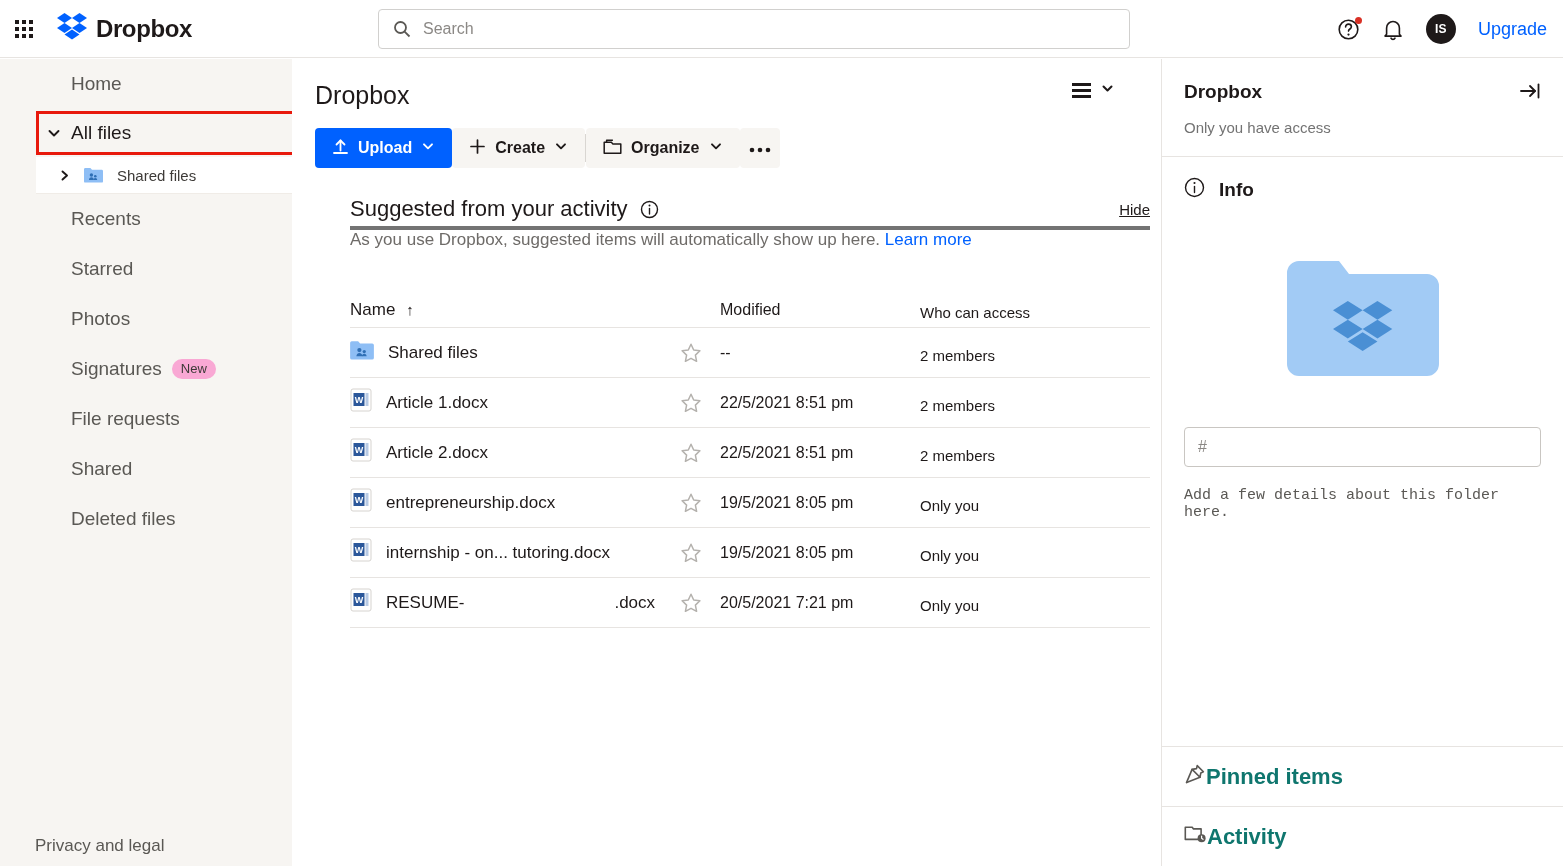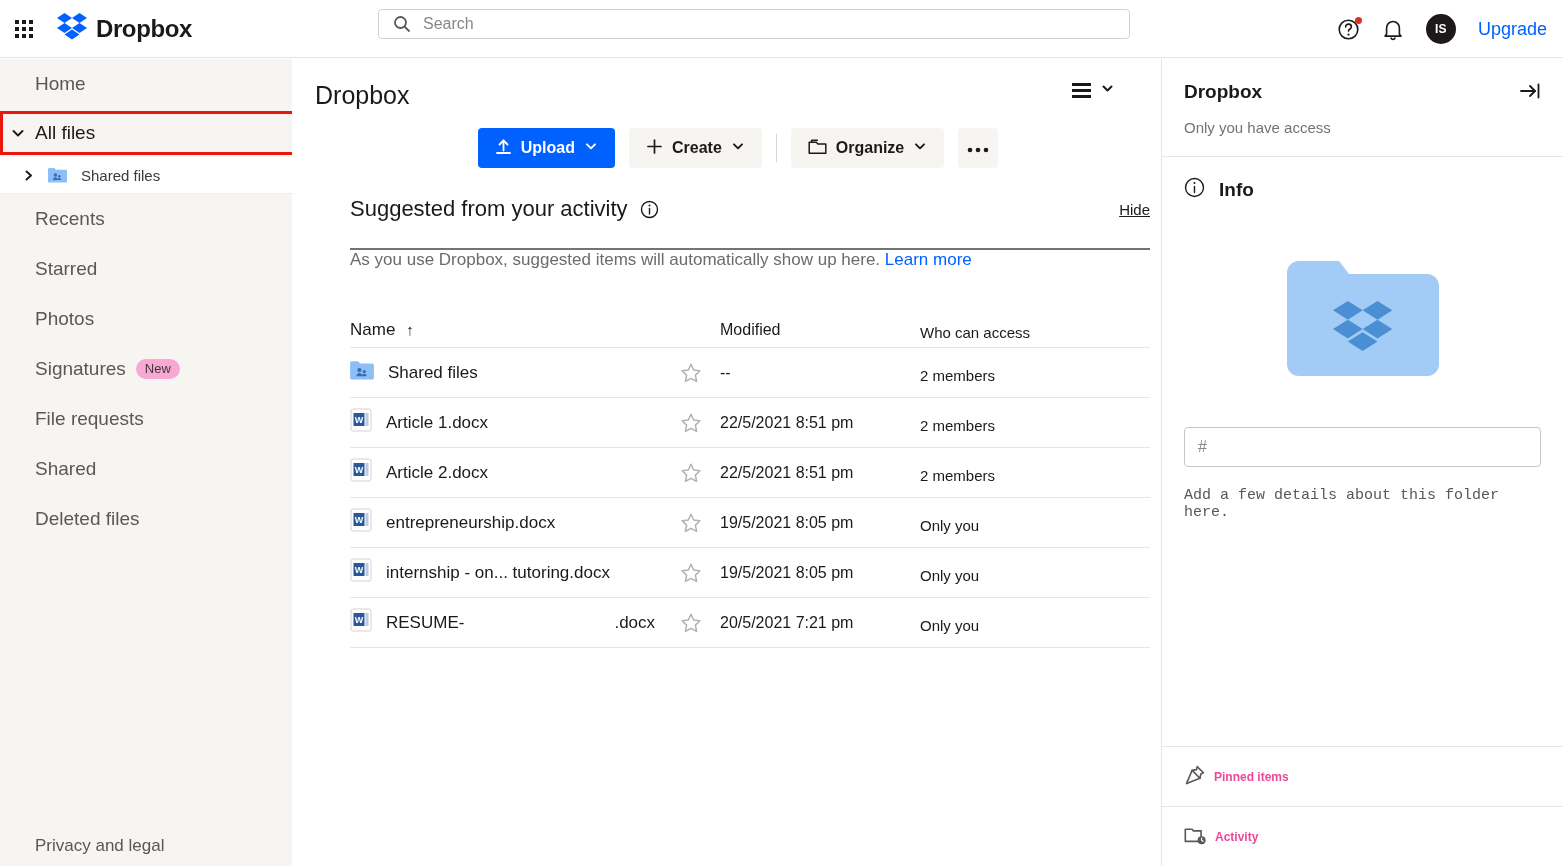--- a/index.html
+++ b/index.html
@@ -29,21 +29,21 @@
   .grid-icon i { background: #1e1919; width: 4px; height: 4px; display: block; }
 
   .brand { display: flex; align-items: center; margin-left: 20px; cursor: pointer; }
   .brand-name {
     font-size: 24px; font-weight: bold; letter-spacing: -0.4px;
     margin-left: 9px; color: #1e1919;
   }
 
   .search-wrap {
     position: absolute; left: 378px; top: 9px;
-    width: 752px; height: 30px;
+    width: 752px; height: 40px;
     border: 1px solid #d1d0ce; border-radius: 4px;
     display: flex; align-items: center; background: #fff;
   }
   .search-wrap .sicon { margin-left: 14px; margin-right: 12px; display:flex; }
   .search-input {
     border: none; outline: none; flex: 1;
     font-family: "Liberation Sans", sans-serif;
     font-size: 16px; color: #1e1919; background: transparent;
     height: 100%;
   }
@@ -68,20 +68,21 @@
   .upgrade-link {
     color: #0061ff; font-size: 18px; text-decoration: none; cursor: pointer;
   }
 
   
   .sidebar {
     position: absolute; top: 59px; left: 0;
     width: 338px; height: 807px;
     background: #f7f5f2;
     border-right: 1px solid #e7e4e1;
+    padding-left: 36px;
   }
   .nav-item {
     height: 50px; display: flex; align-items: center;
     padding-left: 35px; font-size: 19px; color: #5a5854;
     cursor: pointer; position: relative;
   }
   .nav-item.active-box {
     border: 3px solid #e8190c;
     padding-left: 32px;
     height: 44px;
@@ -125,21 +126,21 @@
 
   
   .main {
     position: absolute; top: 59px; left: 292px;
     width: 869px; height: 807px;
     background: #fff; padding: 0 0 0 0;
   }
   .page-title { font-size: 25px; margin: 22px 0 0 23px; color: #1e1919; }
 
   .toolbar {
-    display: flex; align-items: center; margin: 18px 0 0 23px; gap: 14px; justify-content: center;
+    display: flex; align-items: center; margin: 18px 0 0 23px; 
   }
   .btn {
     height: 40px; border-radius: 4px; display: flex; align-items: center;
     padding: 0 17px; font-size: 16px; font-weight: bold; cursor: pointer;
     border: none; font-family: "Liberation Sans", sans-serif;
   }
   .btn-primary { background: #0061ff; color: #fff; }
   .btn-ghost { background: #f7f5f2; color: #1e1919; }
   .btn .lbl { margin: 0 9px; }
   .btn-icon-only { width: 40px; justify-content: center; padding: 0; }
@@ -150,22 +151,22 @@
     display: flex; align-items: center; gap: 9px; cursor: pointer;
   }
   .lines { display: flex; flex-direction: column; gap: 3px; }
   .lines i { width: 19px; height: 3px; background: #1e1919; display: block; }
 
   
   .suggested {
     margin: 28px 0 0 58px; width: 800px;
   }
   .sugg-head {
-    display: flex; align-items: center; padding-bottom: 26px;
-    border-bottom: 2px solid #737373;
+    display: flex; align-items: center; padding-bottom: 4px;
+    border-bottom: 4px solid #737373;
   }
   .sugg-title { font-size: 22px; color: #1e1919; }
   .sugg-info { margin-left: 12px; display: flex; cursor: pointer; }
   .hide-link {
     margin-left: auto; font-size: 15px; color: #1e1919;
     text-decoration: underline; cursor: pointer;
   }
   .sugg-body {
     font-size: 17px; color: #6e6b68;
   }
@@ -237,23 +238,23 @@
     border: none; outline: none; flex: 1; font-size: 16px;
     font-family: "Liberation Sans", sans-serif; color: #1e1919;
   }
   .tag-input::placeholder { color: #8b8885; }
   .tag-hint {
     margin: 20px 22px 0 22px; font-size: 15px; color: #5a5854; font-family: Liberation Mono, monospace;
   }
   .rp-section {
     position: absolute; left: 0; width: 402px;
     height: 60px; display: flex; align-items: center;
-    gap: 8px; padding-left: 22px;
+    gap: 0; padding-left: 22px;
     border-top: 1px solid #e7e4e1;
-    font-size: 12px; font-weight: bold; color: #ec4899;
+    font-size: 22px; font-weight: bold; color: #0f766e;
     cursor: pointer; background: #fff;
   }
   .rp-pinned { bottom: 60px; }
   .rp-activity { bottom: 0; }
 </style>
 </head>
 <body>
 
 <div class="topbar">
 

